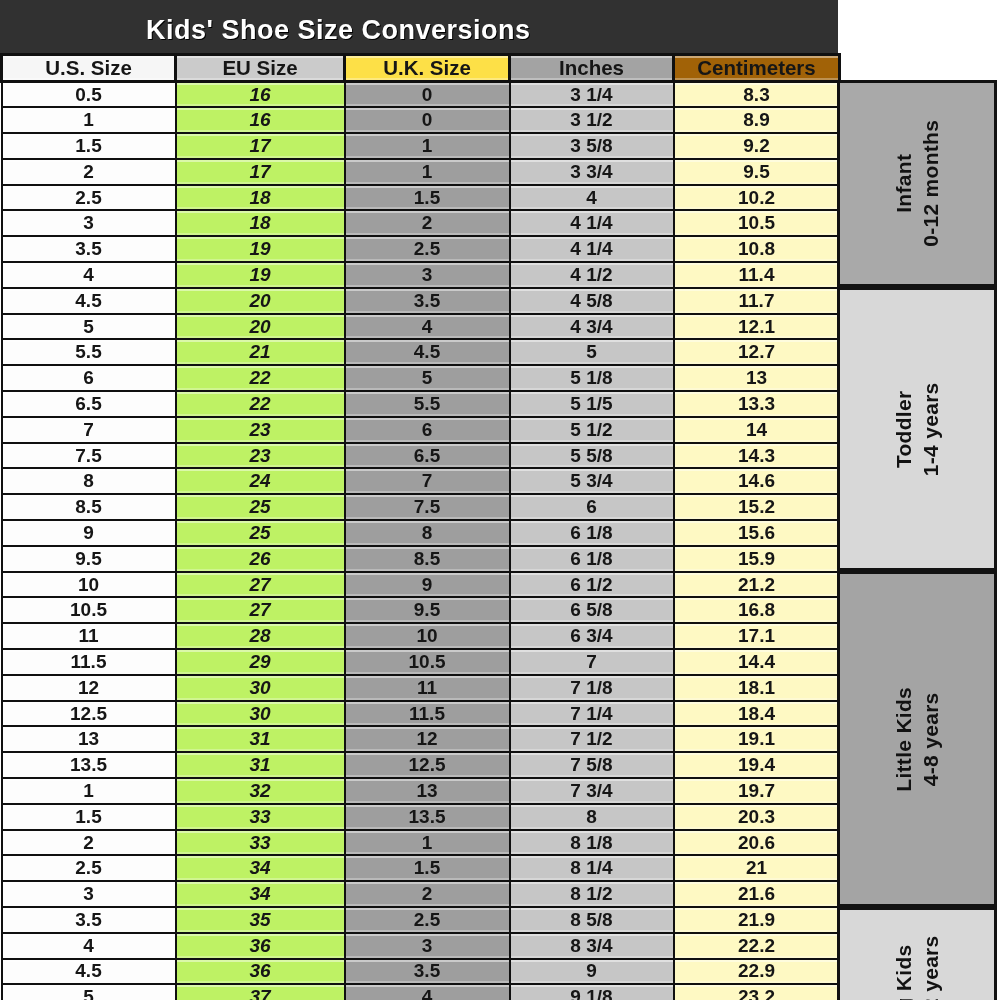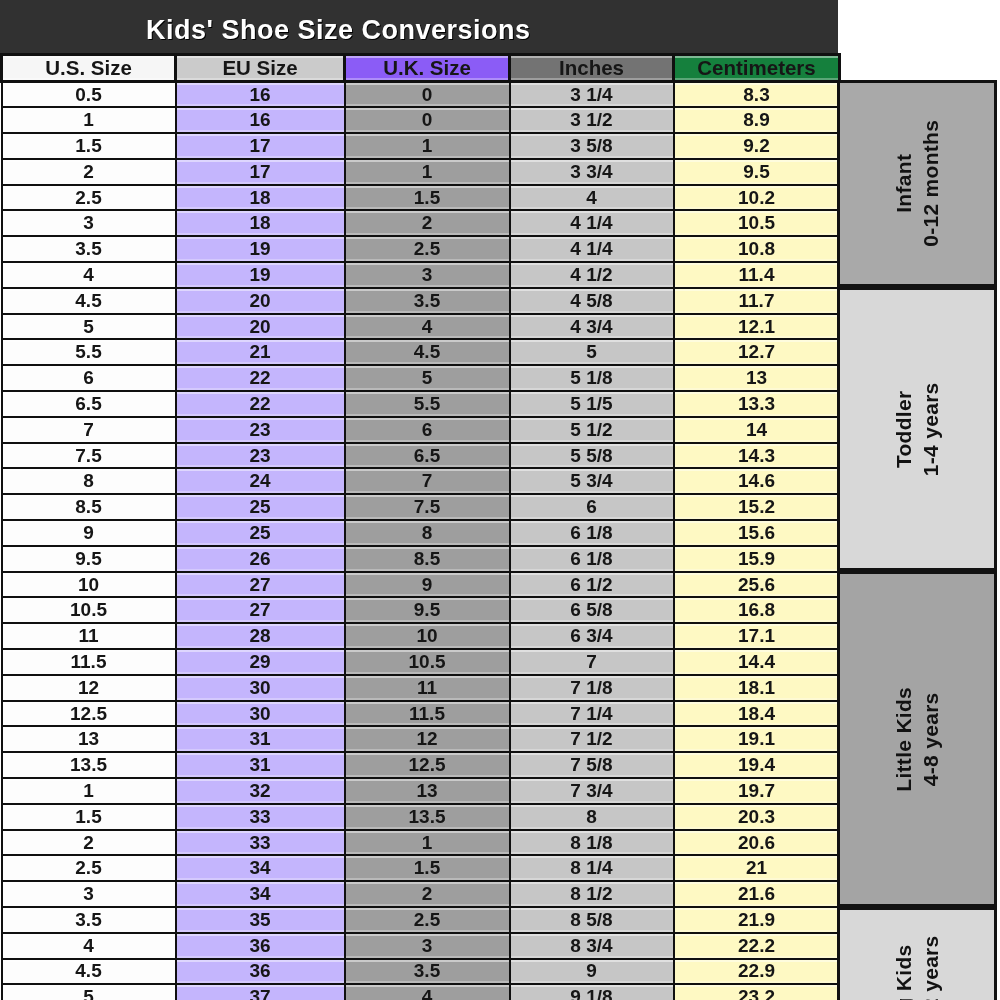--- a/index.html
+++ b/index.html
@@ -34,25 +34,25 @@
     box-shadow: inset 0 2px 0 rgba(255,255,255,.45), inset 0 -2px 0 rgba(255,255,255,.3);
   }
   table.conv tbody tr { height:25.8px; }
   table.conv td {
     font-size:19px;
     box-shadow: inset 0 2px 0 rgba(255,255,255,.45), inset 0 -2px 0 rgba(255,255,255,.28);
   }
   
   th:nth-child(1){ background:#f6f6f6; }
   th:nth-child(2){ background:#cbcbcb; }
-  th:nth-child(3){ background:#8b5cf6;margin-top:36px; }
-  th:nth-child(4){ background:#737373; }
-  th:nth-child(5){ background:#15803d; }
+  th:nth-child(3){ background:#fde047;margin-top:36px; }
+  th:nth-child(4){ background:#a3a3a3; }
+  th:nth-child(5){ background:#a16207; }
   td:nth-child(1){ background:#fdfdfd; }
-  td:nth-child(2){ background:#c4b5fd; }
+  td:nth-child(2){ background:#bef264;font-style:italic; }
   td:nth-child(3){ background:#9e9e9e; }
   td:nth-child(4){ background:#c6c6c6; }
   td:nth-child(5){ background:#fef9c3; }
 
   
   .age-block {
     position:absolute; left:837px; width:160px; box-sizing:border-box;
     border:3px solid #121212; display:flex; align-items:center; justify-content:center;
   }
   .age-block .rot {
@@ -223,21 +223,21 @@
           <td>26</td>
           <td>8.5</td>
           <td>6 1/8</td>
           <td>15.9</td>
         </tr>
         <tr>
           <td>10</td>
           <td>27</td>
           <td>9</td>
           <td>6 1/2</td>
-          <td>25.6</td>
+          <td>21.2</td>
         </tr>
         <tr>
           <td>10.5</td>
           <td>27</td>
           <td>9.5</td>
           <td>6 5/8</td>
           <td>16.8</td>
         </tr>
         <tr>
           <td>11</td>

